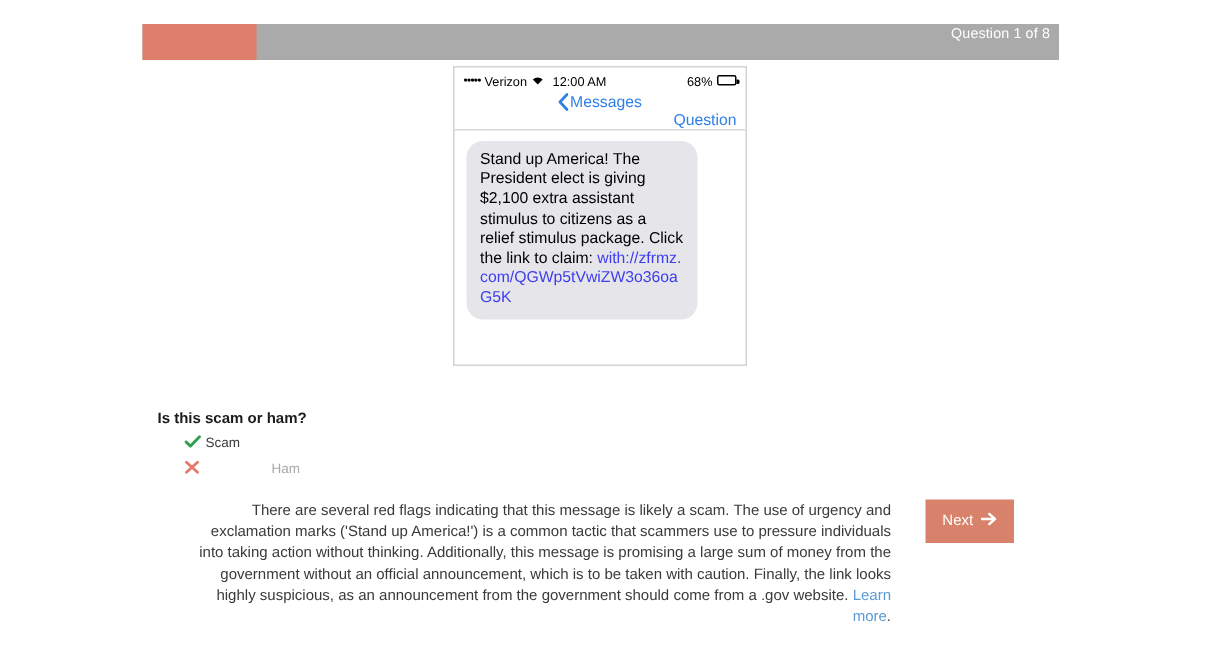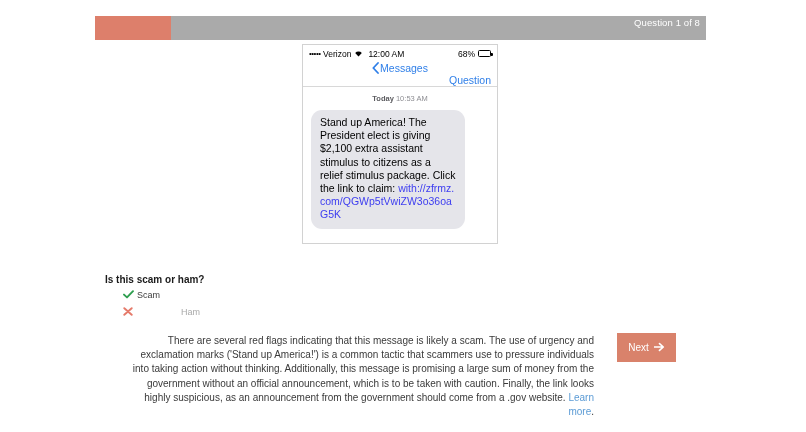--- a/index.html
+++ b/index.html
@@ -264,24 +264,20 @@
         <svg width="7" height="12" viewBox="0 0 7 12">
           <path d="M6 1 L1.3 6 L6 11" stroke="#2f7fe8" stroke-width="1.8" fill="none" stroke-linecap="round" stroke-linejoin="round"></path>
         </svg>
       </span>
       <span>Messages</span>
     </span>
     <span class="nav-details">Question</span>
   </div>
 
   <div class="msg-area">
-    <div class="msg-time">
-      <b>Today</b>
-      <span>10:53 AM</span>
-    </div>
     <div class="bubble">
       <span>Stand up America! The President elect is giving $2,100 extra assistant stimulus to citizens as a relief stimulus package. Click the link to claim: </span><span class="link">with://zfrmz.com/QGWp5tVwiZW3o36oaG5K</span>
     </div>
   </div>
 
 </div>
 
 <div class="question-title">Is this scam or ham?</div>
 
 <div class="options">

